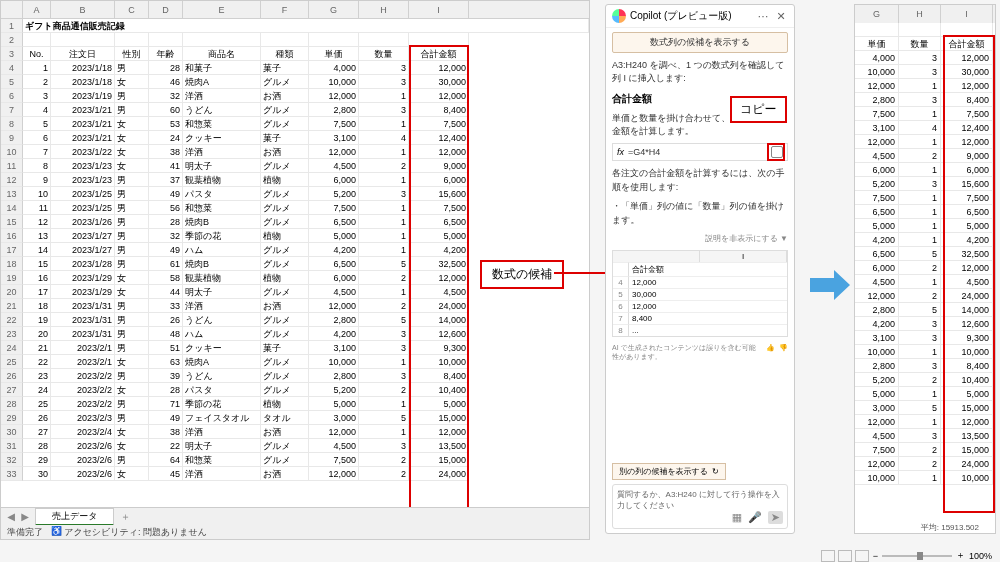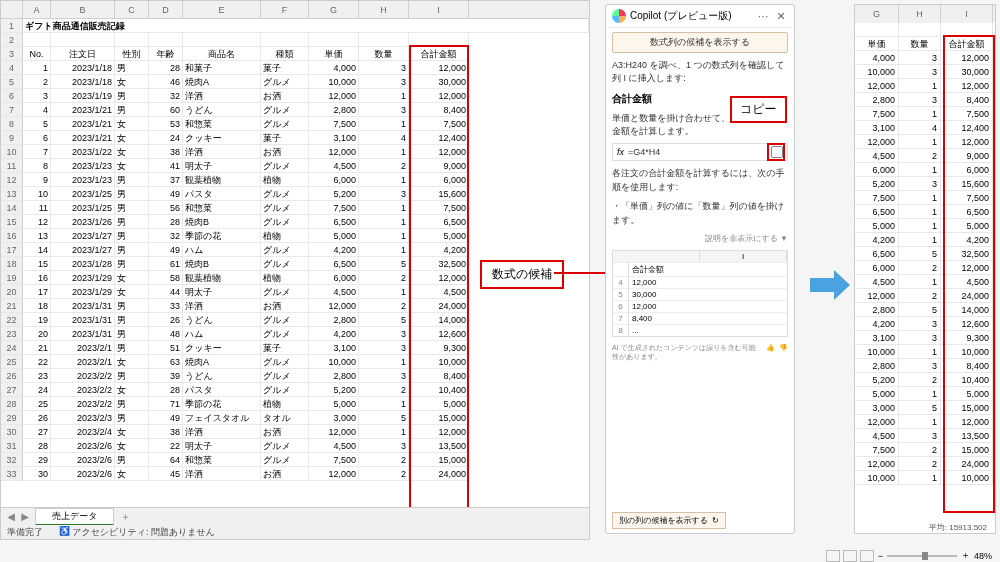--- a/index.html
+++ b/index.html
@@ -21,21 +21,21 @@
 .cG { width: 50px; text-align: right; }
 .cH { width: 50px; text-align: right; }
 .cI { width: 60px; text-align: right; }
 .title-cell { font-weight: bold; font-size: 10px; }
 .header-row .cell { font-weight: normal; text-align: center; }
 .total-col-box { position: absolute; left: 408px; top: 44px; width: 60px; height: 465px; border: 2px solid #d00; pointer-events: none; }
 .sheet-tabs { position: absolute; bottom: 14px; left: 0; height: 18px; display: flex; align-items: center; background: #f0f0f0; width: 100%; border-top: 1px solid #ccc; }
 .sheet-tabs .nav { display: flex; gap: 2px; padding: 0 4px; }
 .sheet-tabs .nav span { width: 12px; text-align: center; color: #888; }
 .sheet-tab { padding: 1px 16px; background: #fff; border: 1px solid #ccc; border-bottom: 2px solid #2a7a2a; font-size: 9px; }
-.status-bar { position: absolute; bottom: 0; left: 0; height: 14px; width: 100%; background: #f0f0f0; display: flex; align-items: center; padding: 0 6px; gap: 16px; font-size: 9px; color: #444; }
+.status-bar { position: absolute; bottom: 0; left: 0; height: 14px; width: 100%; background: #f0f0f0; display: flex; align-items: center; padding: 0 6px; gap: 8px; font-size: 9px; color: #444; }
 .status-bar .acc { display: flex; gap: 2px; }
 .zoom-right { position: absolute; right: 8px; bottom: 0; display: flex; align-items: center; gap: 4px; font-size: 9px; }
 .zoom-slider { width: 70px; height: 2px; background: #bbb; position: relative; }
 .zoom-slider::after { content: ''; position: absolute; left: 50%; top: -3px; width: 6px; height: 8px; background: #888; }
 .callout-formula { position: absolute; left: 480px; top: 260px; background: #fff; border: 2px solid #d00; padding: 4px 10px; font-size: 12px; color: #000; }
 .callout-line { position: absolute; left: 554px; top: 272px; width: 76px; height: 2px; background: #d00; }
 .callout-dot { position: absolute; left: 630px; top: 269px; width: 8px; height: 8px; background: #d00; border-radius: 50%; }
 .copilot-panel { position: absolute; left: 605px; top: 4px; width: 190px; height: 530px; background: #fff; border: 1px solid #ccc; display: flex; flex-direction: column; border-radius: 3px; }
 .cp-header { display: flex; align-items: center; padding: 4px 6px; border-bottom: 1px solid #eee; gap: 4px; }
 .cp-logo { width: 14px; height: 14px; border-radius: 50%; background: conic-gradient(#f35 0 25%, #fa5 25% 50%, #5bf 50% 75%, #5f9 75% 100%); }
@@ -73,21 +73,21 @@
 .right-panel { position: absolute; left: 854px; top: 4px; width: 142px; height: 530px; background: #fff; border: 1px solid #ccc; }
 .rp-headers { display: flex; height: 18px; background: #f0f0f0; font-size: 9px; }
 .rp-headers div { text-align: center; line-height: 18px; border-right: 1px solid #d0d0d0; color: #666; }
 .rp-body .rp-row { display: flex; height: 14px; font-size: 9px; }
 .rp-row div { border-right: 1px solid #e8e8e8; border-bottom: 1px solid #e8e8e8; padding: 0 3px; line-height: 14px; text-align: right; }
 .rp-G { width: 44px; }
 .rp-H { width: 42px; }
 .rp-I { width: 52px; }
 .rp-hrow .rp-I, .rp-hrow .rp-G, .rp-hrow .rp-H { text-align: center; font-weight: normal; }
 .rp-red-box { position: absolute; left: 88px; top: 30px; width: 52px; height: 478px; border: 2px solid #d00; pointer-events: none; }
-.rp-status { position: absolute; bottom: 0; right: 8px; font-size: 8px; color: #555; }
+.rp-status { position: absolute; bottom: 0; right: 16px; font-size: 8px; color: #555; }
 .view-icons { display: flex; gap: 3px; }
 .view-icons span { width: 14px; height: 12px; border: 1px solid #bbb; }
 </style>
 </head>
 <body>
 
 <div class="main-panel">
   <div class="col-headers">
     <div class="rowhead"></div>
     <div class="ch cA">A</div>
@@ -570,36 +570,44 @@
       <span class="cp-thumbs">
           <span>👍</span>
           <span>👎</span>
         </span>
     </div>
     <div class="cp-bottom">
       <div class="cp-alt-chip">
           <span>別の列の候補を表示する</span>
           <span>↻</span>
         </div>
+      <div class="cp-input-box">
+        <div class="cp-input-text">質問するか、A3:H240 に対して行う操作を入力してください</div>
+        <div class="cp-input-icons">
+          <span>▦</span>
+          <span>🎤</span>
+          <span class="send">➤</span>
+        </div>
+      </div>
     </div>
   </div>
 </div>
 
 <div class="copy-label">コピー</div>
 
 <div class="zoom-right">
   <div class="view-icons">
       <span></span>
       <span></span>
       <span></span>
     </div>
   <span>−</span>
     <div class="zoom-slider"></div>
     <span>＋</span>
-  <span>48%</span>
+  <span>100%</span>
 </div>
 
 <div class="side-arrow">
   <svg viewBox="0 0 40 30">
       <path d="M0 8 L24 8 L24 0 L40 15 L24 30 L24 22 L0 22 Z" fill="#4aa3e0"></path>
     </svg>
 </div>
 
 <div class="right-panel">
   <div class="rp-headers">

